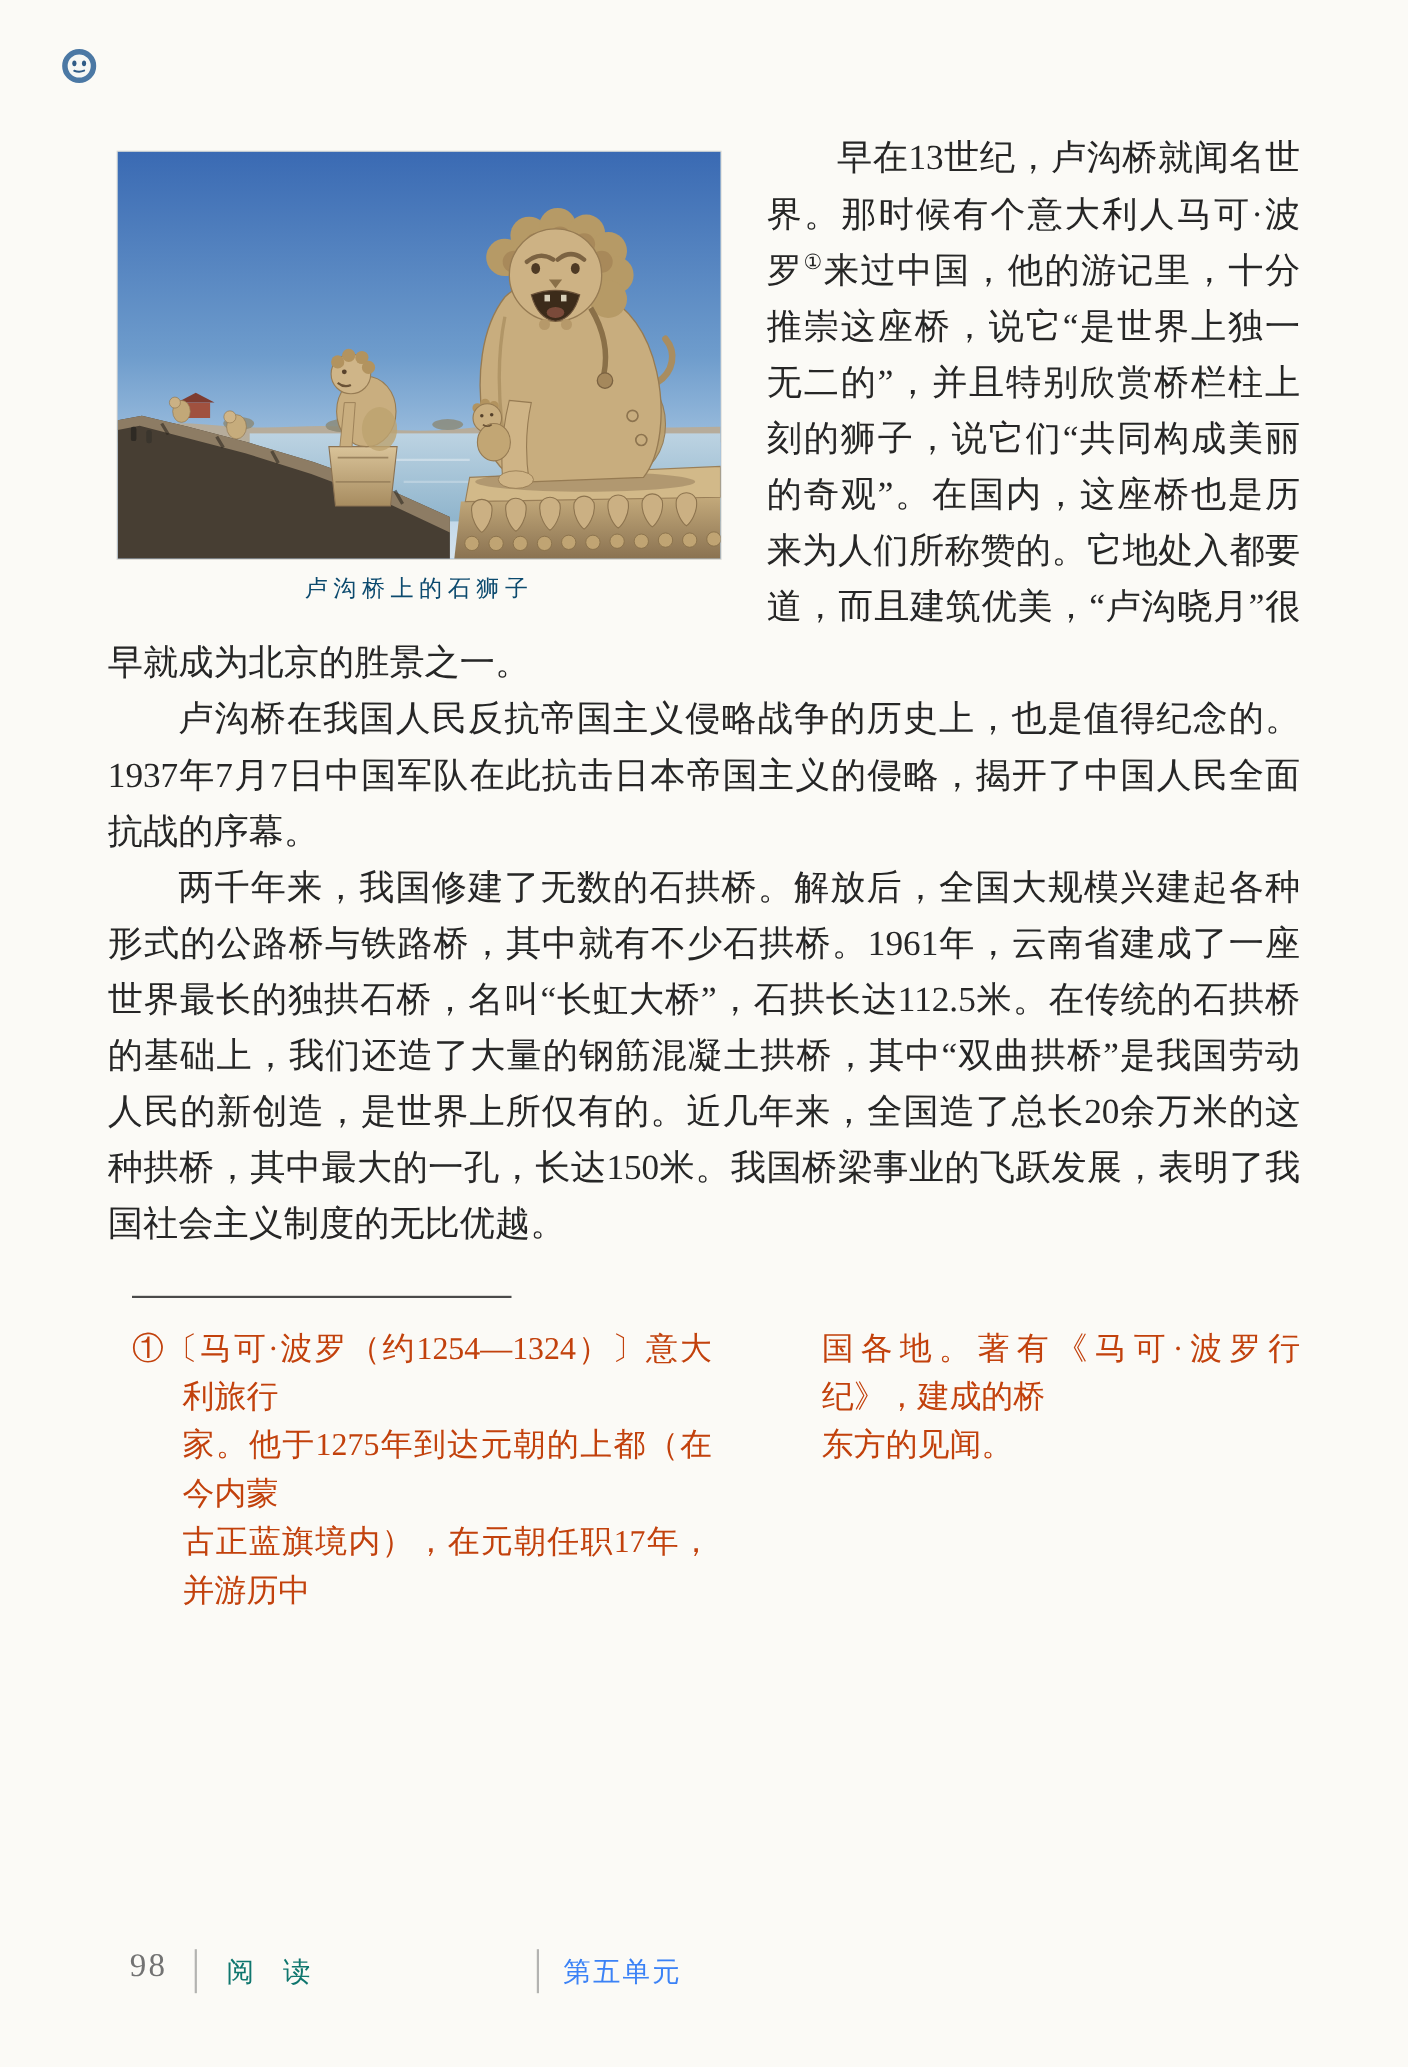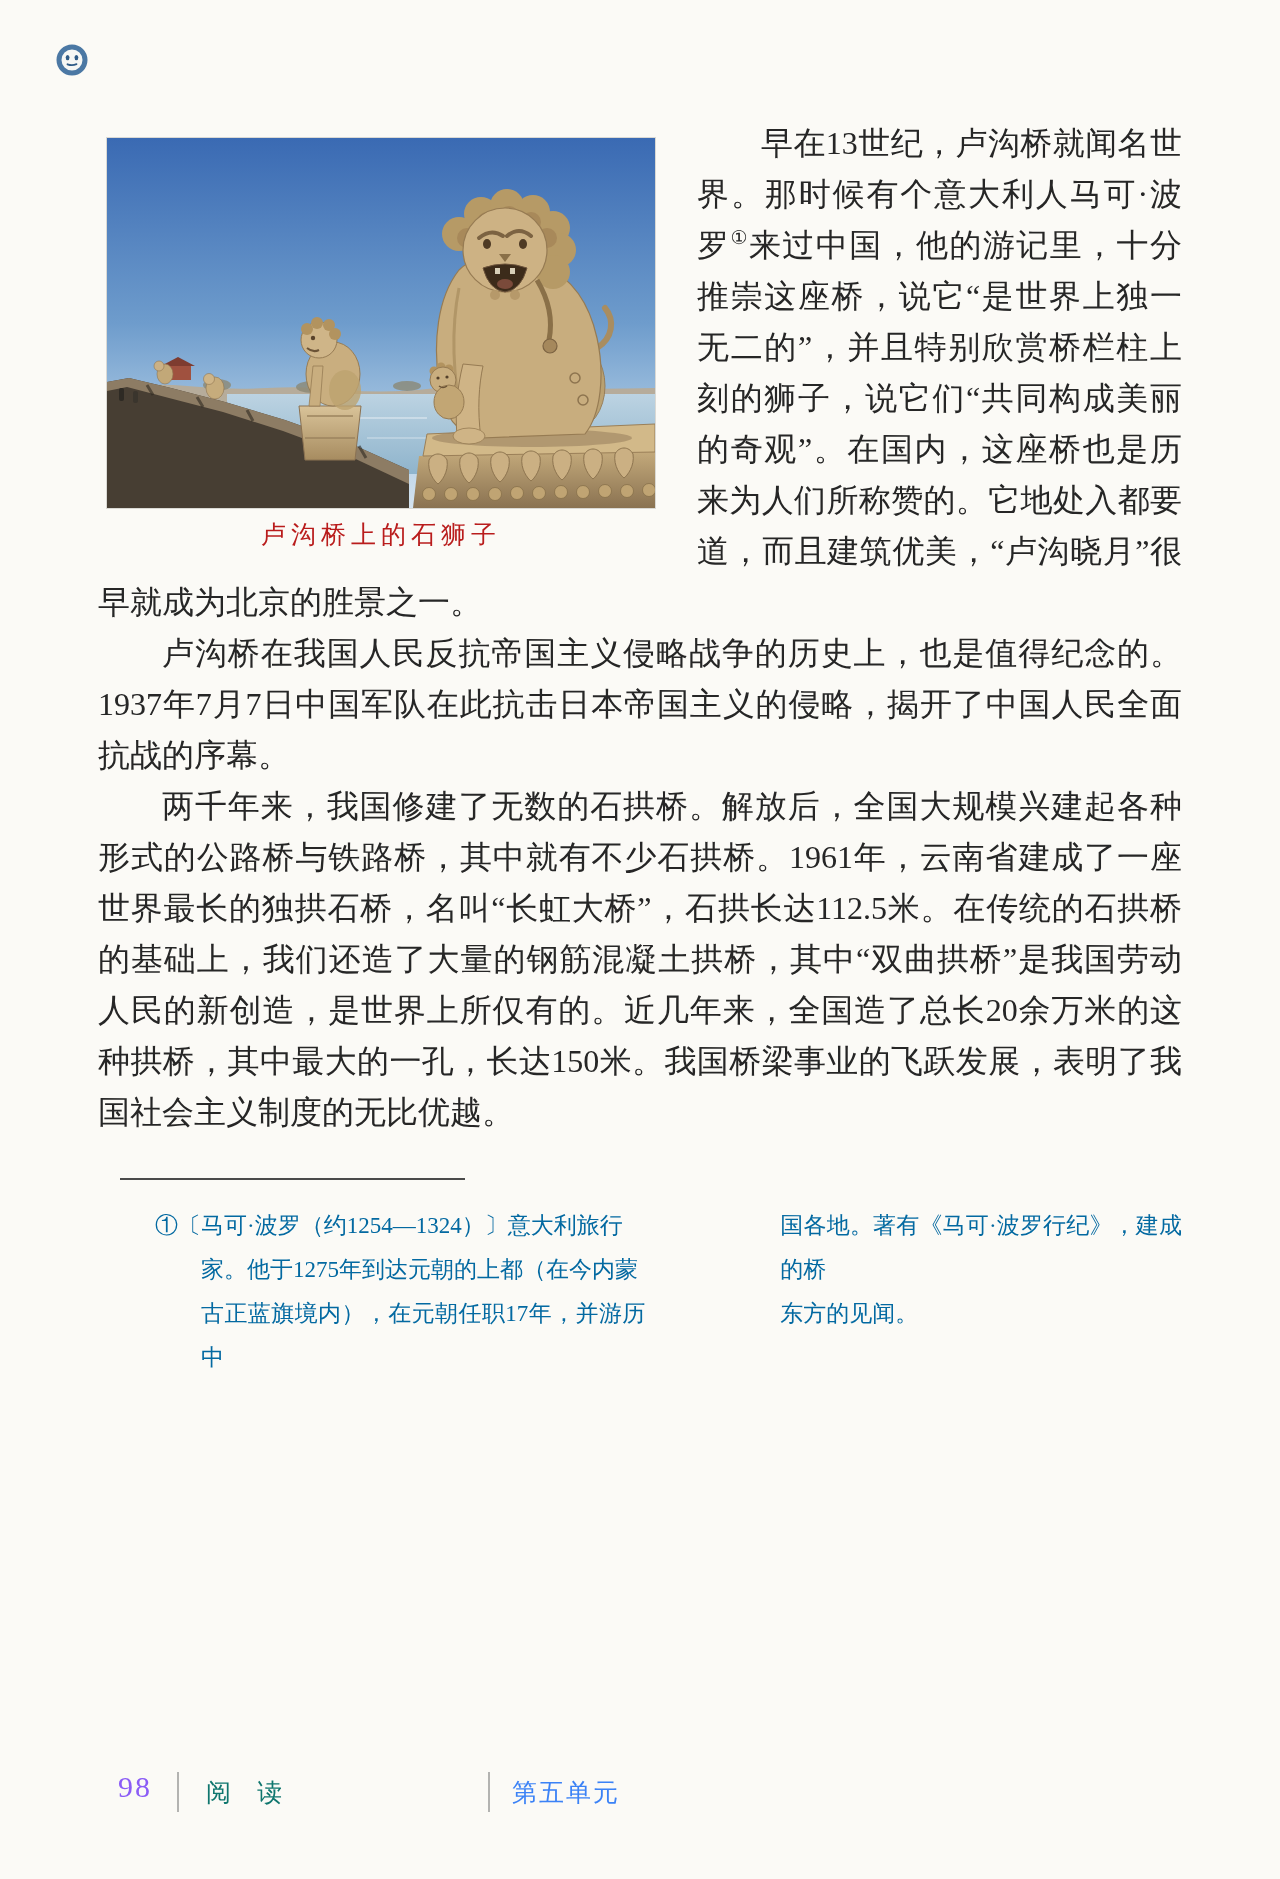--- a/index.html
+++ b/index.html
@@ -31,24 +31,24 @@
   }
   .photo-frame{
     width:548px;height:370px;display:block;
     box-shadow:0 0 0 1px rgba(120,120,110,.25);
     background:#7ea9d6;
   }
   .photo-frame svg{display:block;width:548px;height:370px;}
   .photo-caption{
     margin-top:12px;
     text-align:center;
-    font-size:25px;
+    font-size:21px;
     line-height:30px;
     letter-spacing:5px;
-    color:#b91c1c;
+    color:#0c4a6e;
   }
   .para{
     margin:0;
     font-size:32px;
     line-height:51px;
     text-align:justify;
     text-indent:2em;
     color:#262626;
   }
   .fn-ref{
@@ -63,39 +63,38 @@
   }
   .fn-rule{
     width:345px;height:2px;background:#4a4a4a;border:none;margin:0;
   }
   .fn-columns{
     display:flex;
     gap:100px;
     margin-top:24px;
   }
   .fn-col{
-    font-size:23px;
+    font-size:29px;
     line-height:44px;
-    color:#0369a1;
+    color:#c2410c;
     white-space:pre-line;
     text-align:justify;
-    margin-left:35px;
   }
   .fn-col-left{
     width:520px;
     padding-left:46px;
     text-indent:-46px;
   }
   .fn-col-right{
     width:470px;
   }
   
   .footer-num{
     position:absolute;left:118px;top:1770px;
-    font-size:30px;color:#8b5cf6;letter-spacing:2px;
+    font-size:30px;color:#737373;letter-spacing:2px;
   }
   .footer-bar1{
     position:absolute;left:177px;top:1772px;width:2px;height:40px;background:#b3b3b1;
   }
   .footer-section{
     position:absolute;left:206px;top:1776px;
     font-size:25px;color:#0f766e;letter-spacing:10px;
   }
   .footer-bar2{
     position:absolute;left:488px;top:1772px;width:2px;height:40px;background:#b3b3b1;

